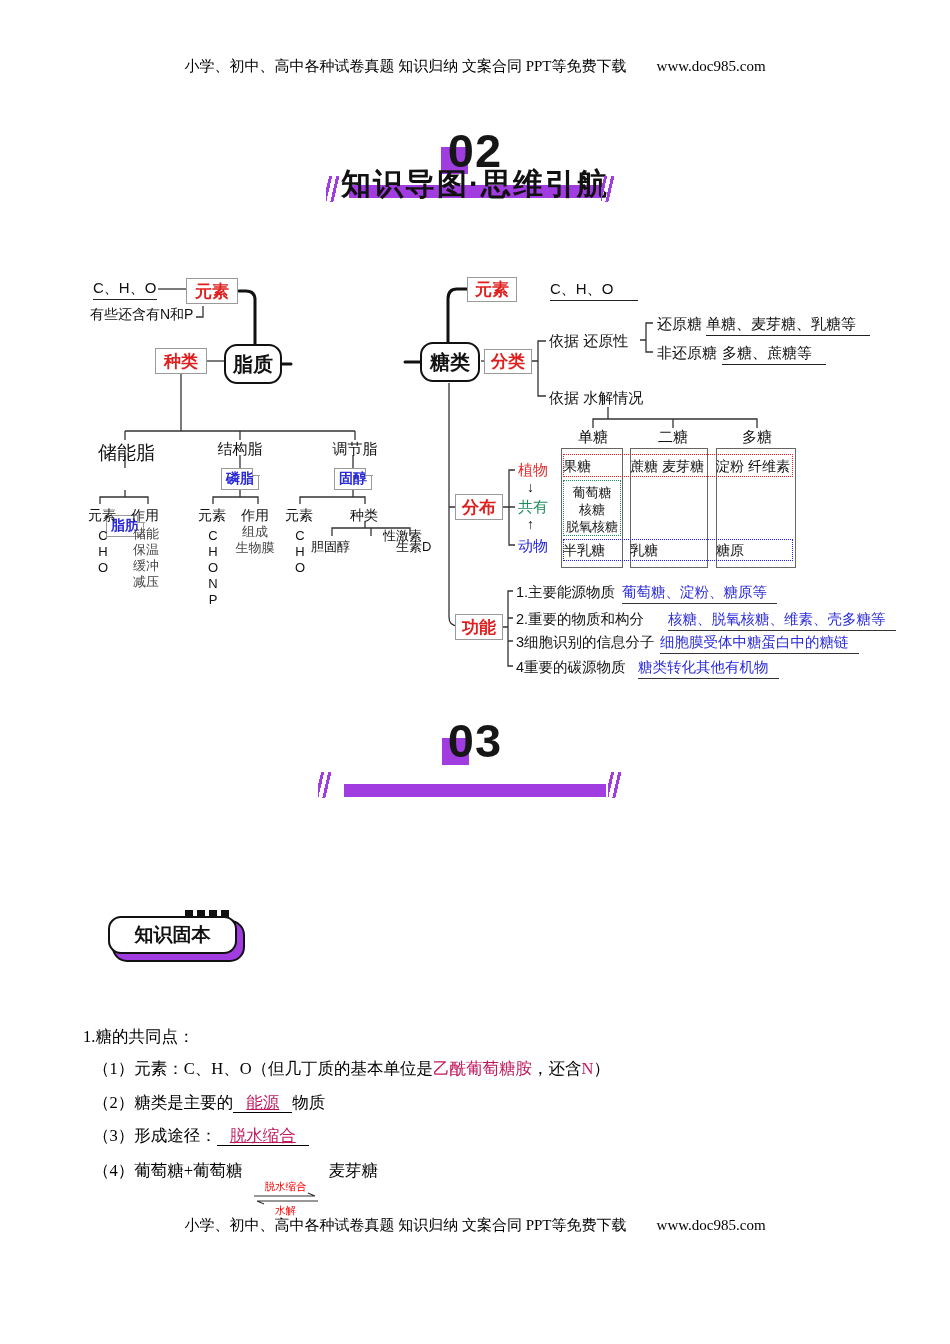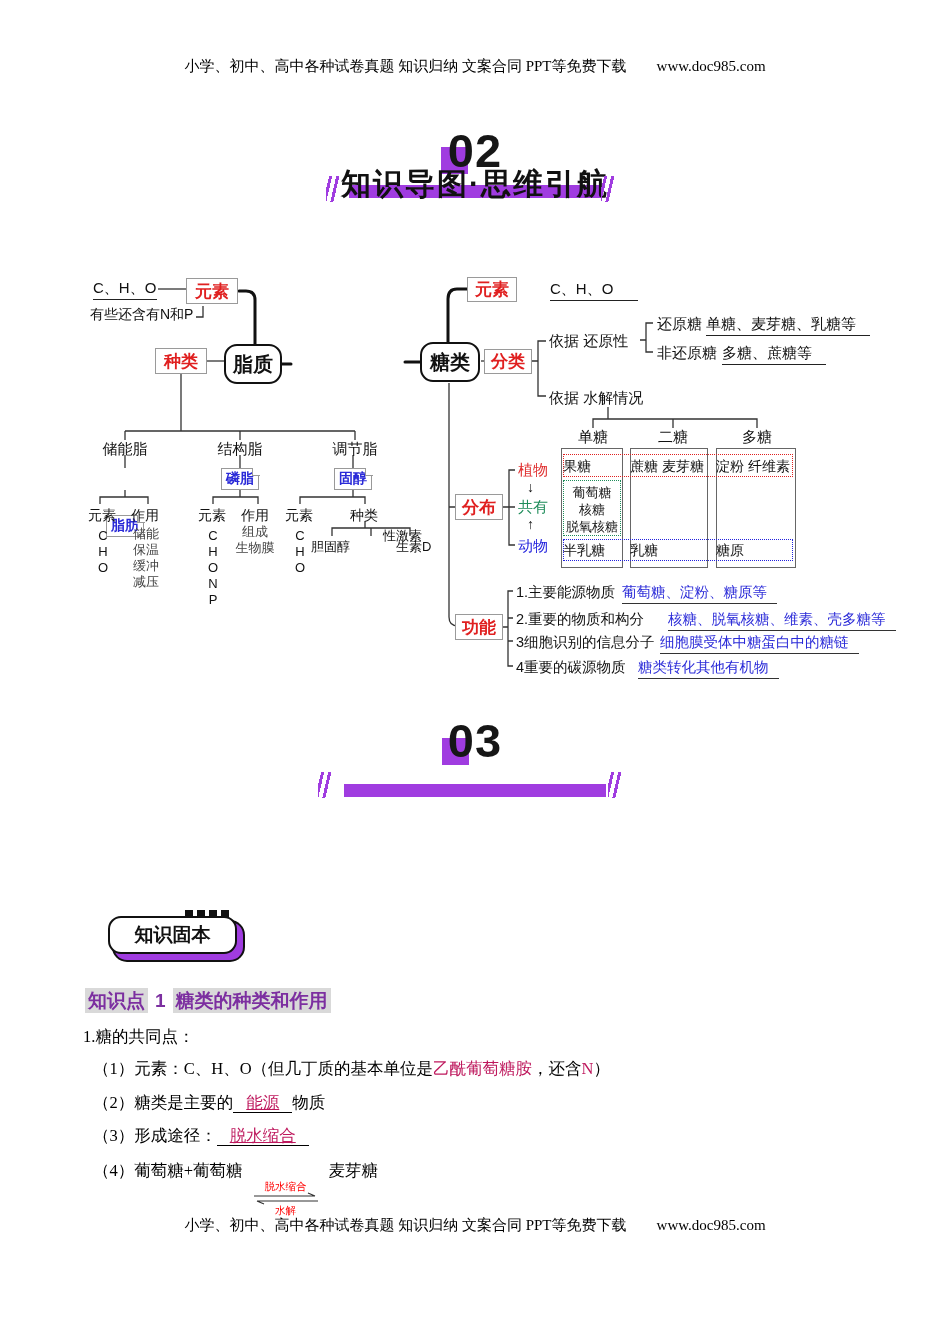--- a/index.html
+++ b/index.html
@@ -112,21 +112,21 @@
     </g>
   </svg>
 
 
   <div class="node" style="left:224px; top:344px; width:58px; height:40px;">脂质</div>
   <div class="redlab" style="left:186px; top:278px; width:52px; height:26px;">元素</div>
   <div class="mm" style="left:93px; top:279px; font-size:15px;"><span class="u" style="width:64px;">C、H、O</span></div>
   <div class="mm" style="left:90px; top:306px; font-size:14px;">有些还含有N和P</div>
   <div class="redlab" style="left:155px; top:348px; width:52px; height:26px;">种类</div>
 
-  <div class="mm mm-c" style="left:98px; top:440px; width:54px; font-size:15px;">储能脂</div>
+  <div class="mm mm-c" style="left:98px; top:440px; width:54px; font-size:19px;">储能脂</div>
   <div class="tag" style="left:106px; top:468px;margin-top:47px;">脂肪</div>
   <div class="mm" style="left:88px; top:507px; font-size:14px;">元素</div>
   <div class="mm" style="left:131px; top:507px; font-size:14px;">作用</div>
   <div class="stack" style="position:absolute; left:88px; top:528px; width:30px;">C
 H
 O</div>
   <div class="stack" style="position:absolute; left:128px; top:526px; width:36px; color:#444;">储能
 保温
 缓冲
 减压</div>
@@ -210,23 +210,20 @@
 
   <div class="badge">
     <div class="badge-dots">
         <i></i>
         <i></i>
         <i></i>
         <i></i>
       </div>
     <span>知识固本</span>
   </div>
-  <div class="kp">
-    <span class="hl">知识点</span><span class="num">1</span><span class="hl">糖类的种类和作用</span>
-  </div>
 
   <div class="body-line" style="left:83px; top:1026px;">1.糖的共同点：</div>
   <div class="body-line" style="left:93px; top:1058px;">
     <span>（1）元素：C、H、O（但几丁质的基本单位是</span><span class="r">乙酰葡萄糖胺</span><span>，还含</span><span class="r">N</span><span>）</span>
   </div>
   <div class="body-line" style="left:93px; top:1092px;">
     <span>（2）糖类是主要的</span><span class="blank"><span class="r">能源</span></span><span>物质</span>
   </div>
   <div class="body-line" style="left:93px; top:1125px;">
     <span>（3）形成途径：</span><span class="blank"><span class="r">脱水缩合</span></span>

